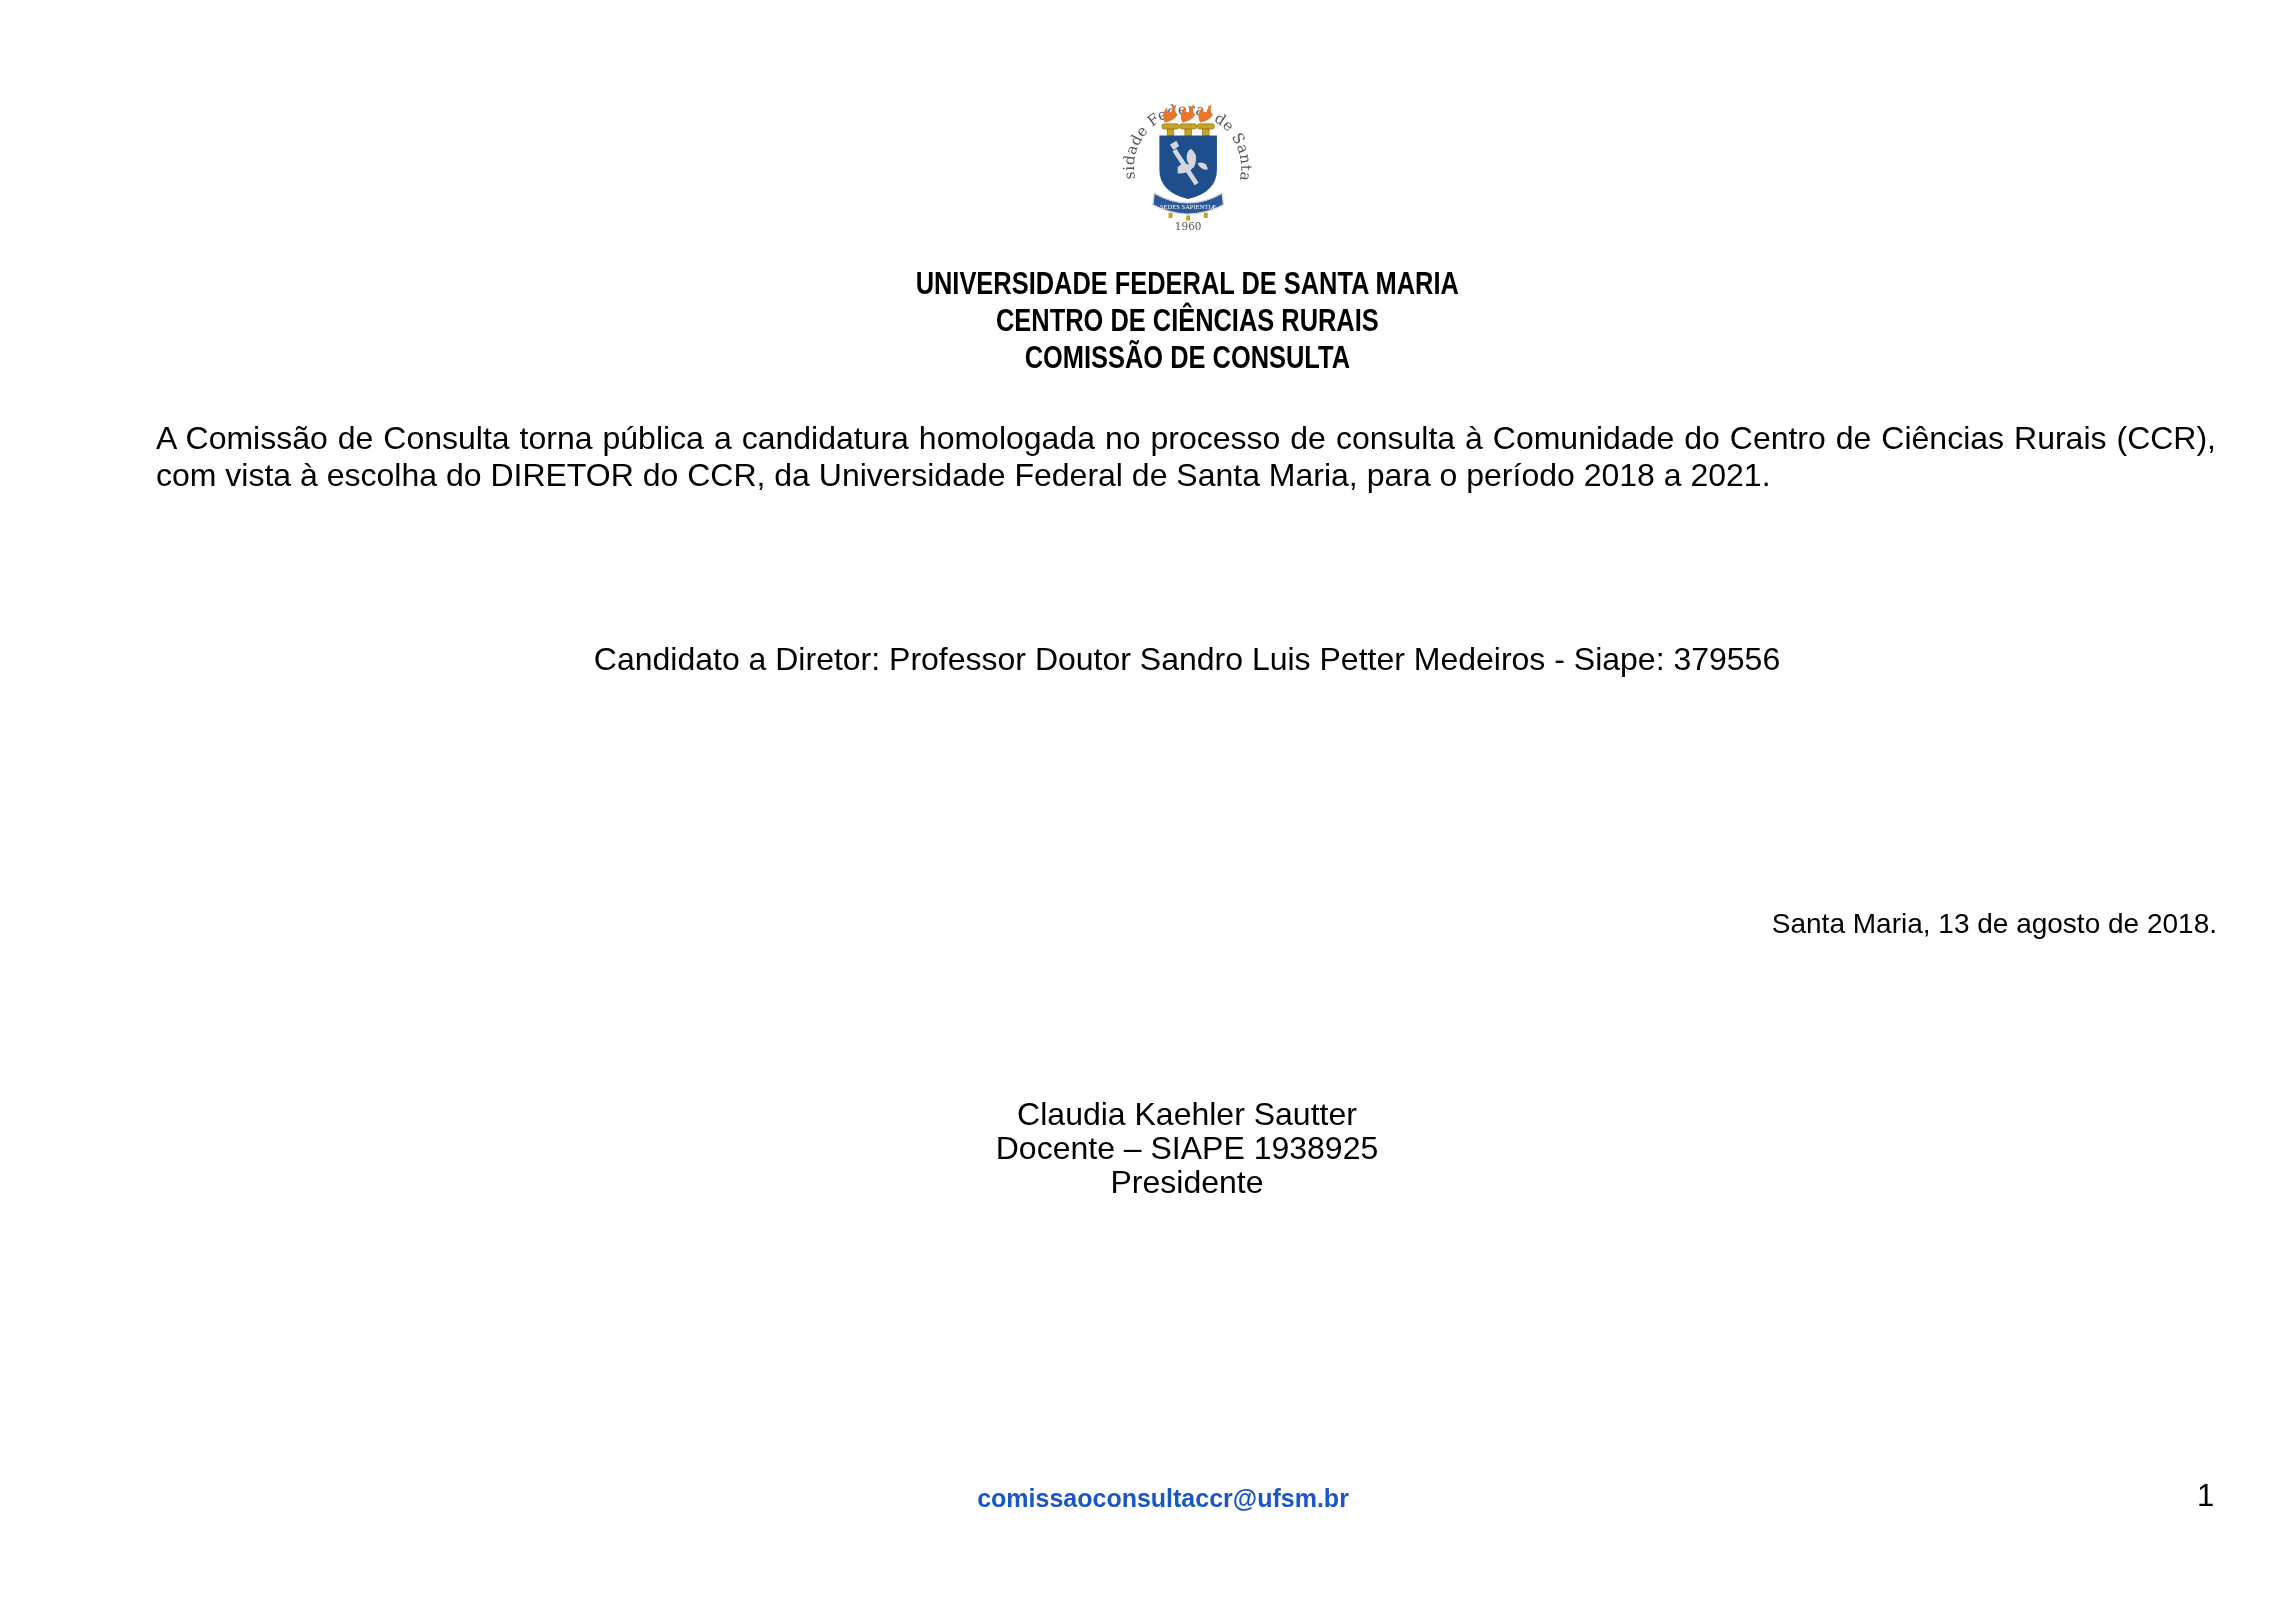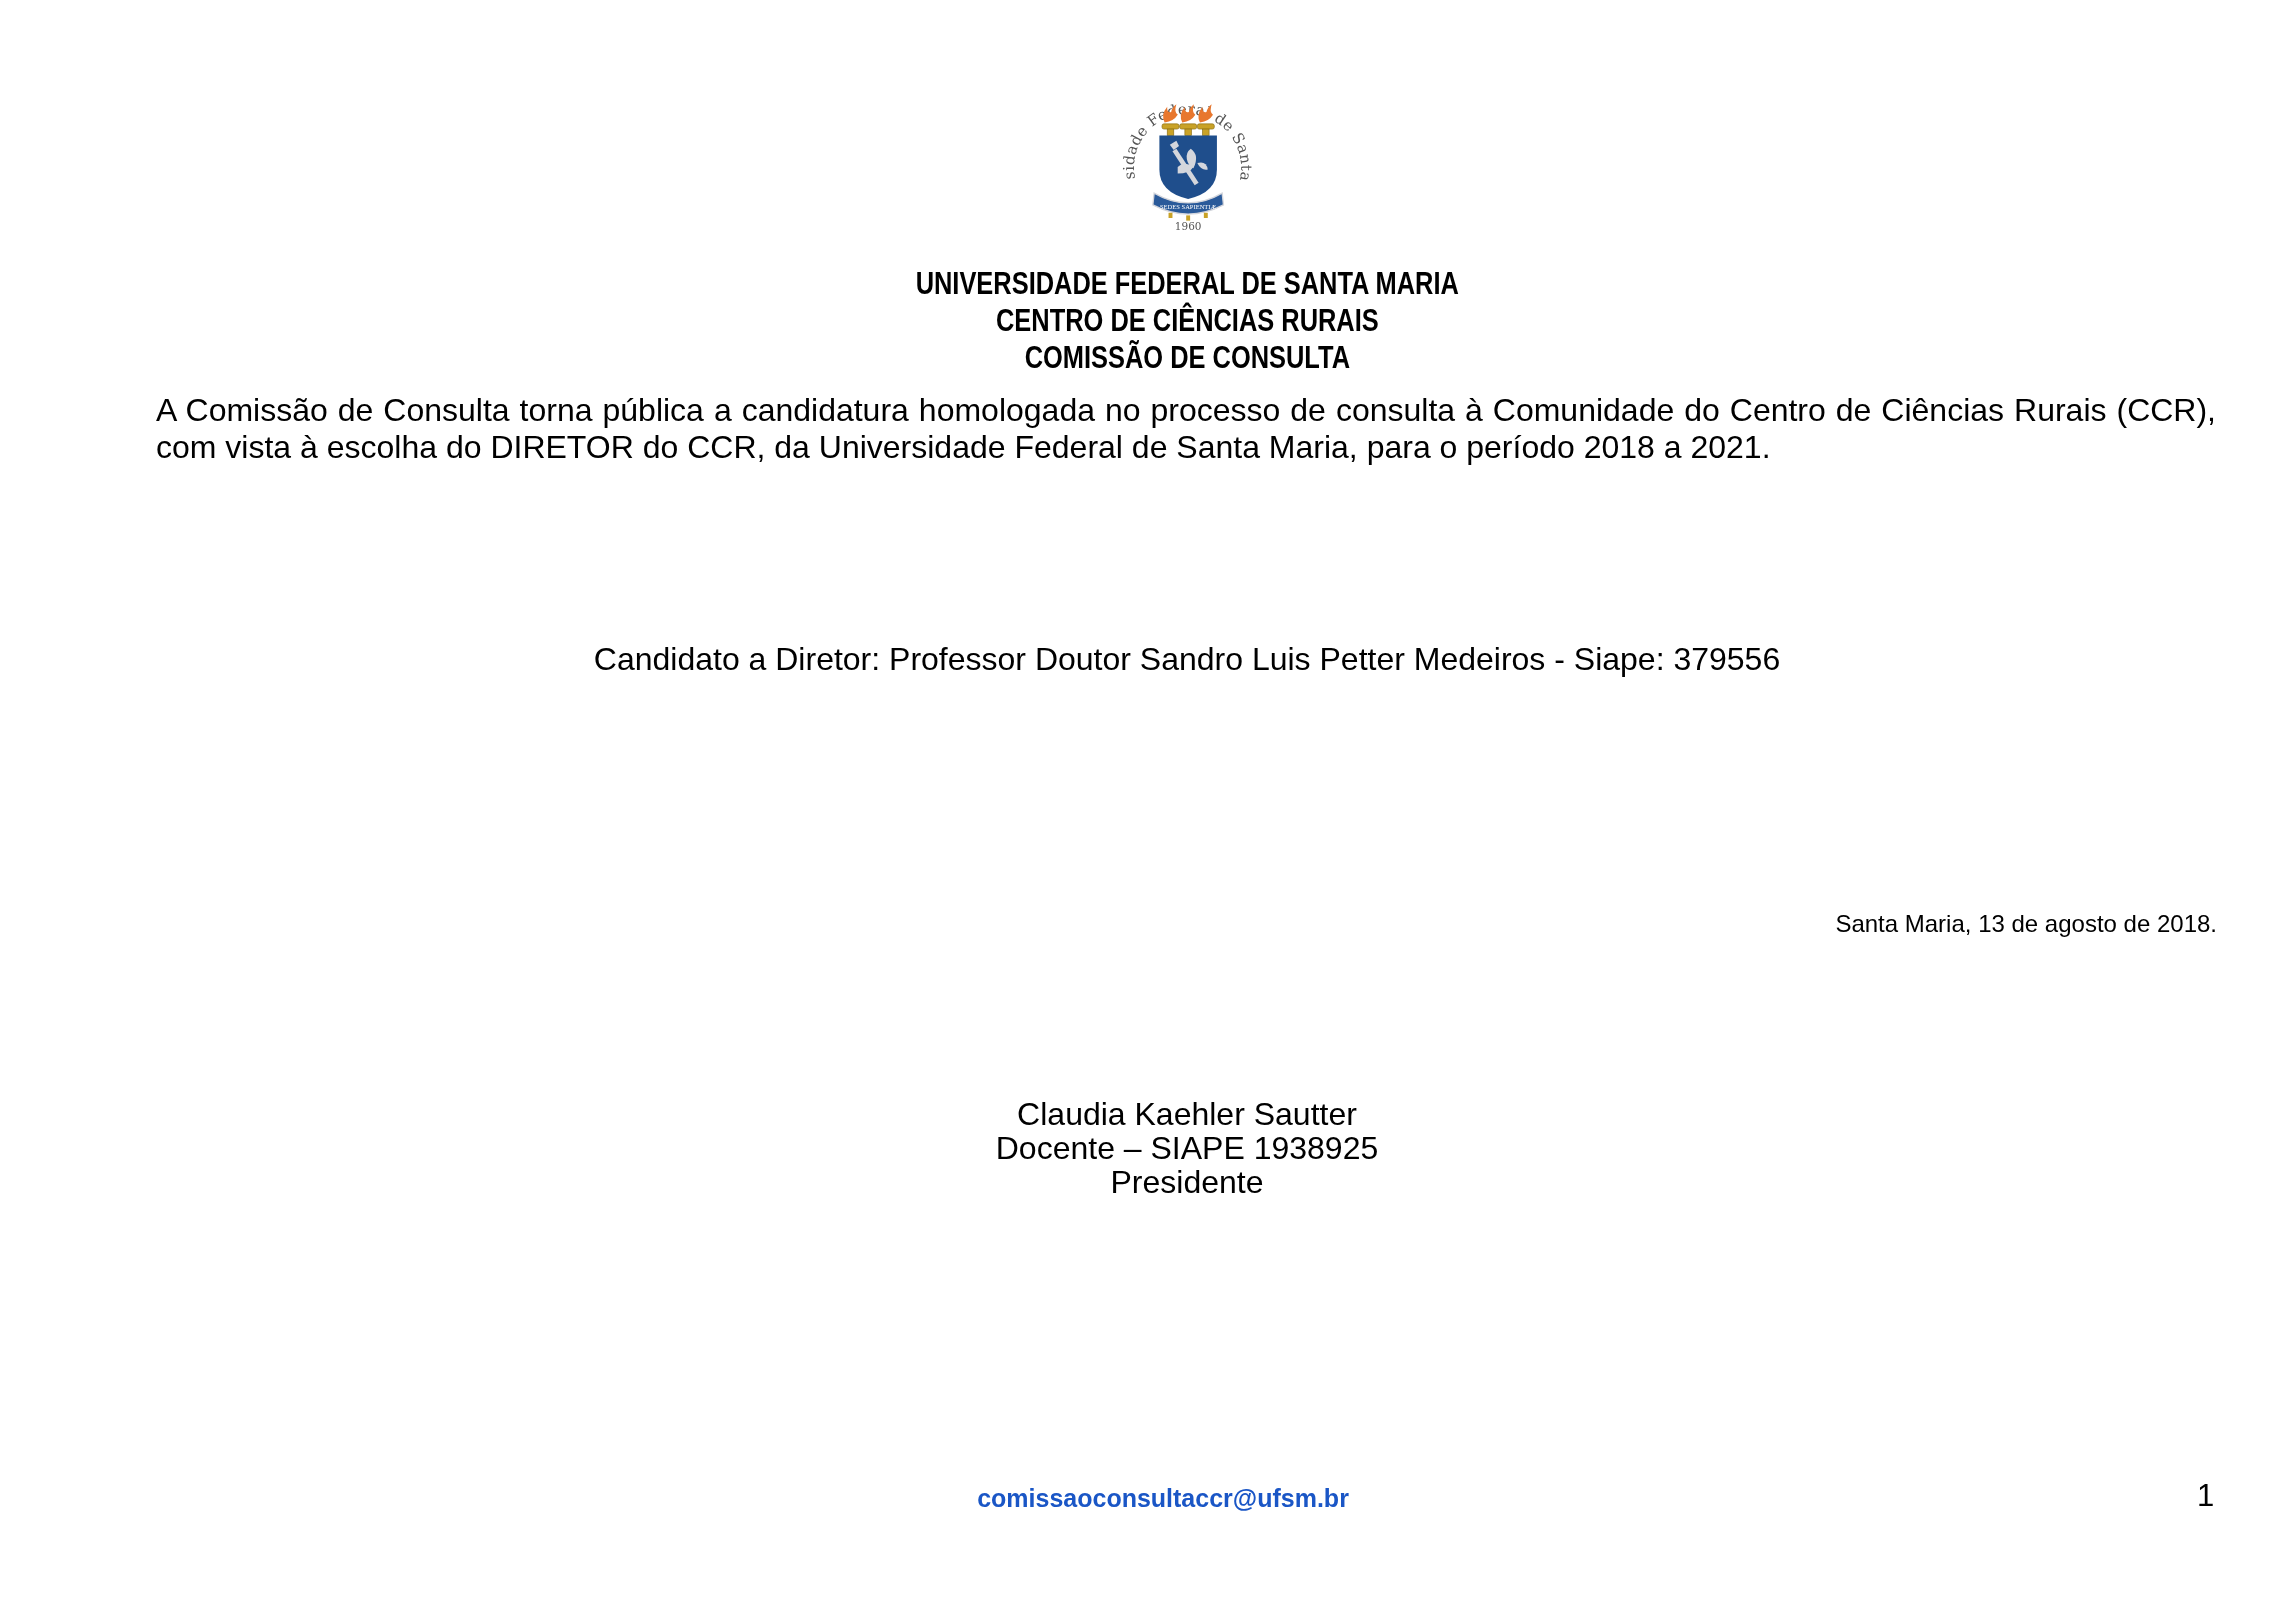--- a/index.html
+++ b/index.html
@@ -14,33 +14,33 @@
   .hdr-line {
     position: absolute; left: 0; width: 2295px; text-align: center;
     font-family: "Liberation Sans", sans-serif; font-weight: bold;
     font-size: 31px; line-height: 37px; white-space: nowrap;
   }
   .hdr-line span { display: inline-block; transform: scaleX(0.82); transform-origin: center; }
   .hdr-center { left: 0; width: 2374px; } 
 
   
   #intro {
-    left: 156px; top: 392px; width: 2060px;
+    left: 156px; top: 420px; width: 2060px;
     font-size: 32px; line-height: 37px; text-align: justify;
     text-align-last: left;
   }
 
   #candidate {
     left: 0; width: 2374px; top: 641px; text-align: center;
     font-size: 32px; line-height: 37px; white-space: nowrap;
   }
 
   #date {
     right: 78px; top: 905px; text-align: right;
-    font-size: 24px; line-height: 37px; white-space: nowrap;
+    font-size: 28px; line-height: 37px; white-space: nowrap;
   }
 
   #signature {
     left: 0; width: 2374px; top: 1097px; text-align: center;
     font-size: 32px; line-height: 34px;
   }
   #signature div { white-space: nowrap; }
 
   #footer-email {
     left: 0; width: 2326px; top: 1483px; text-align: center;

